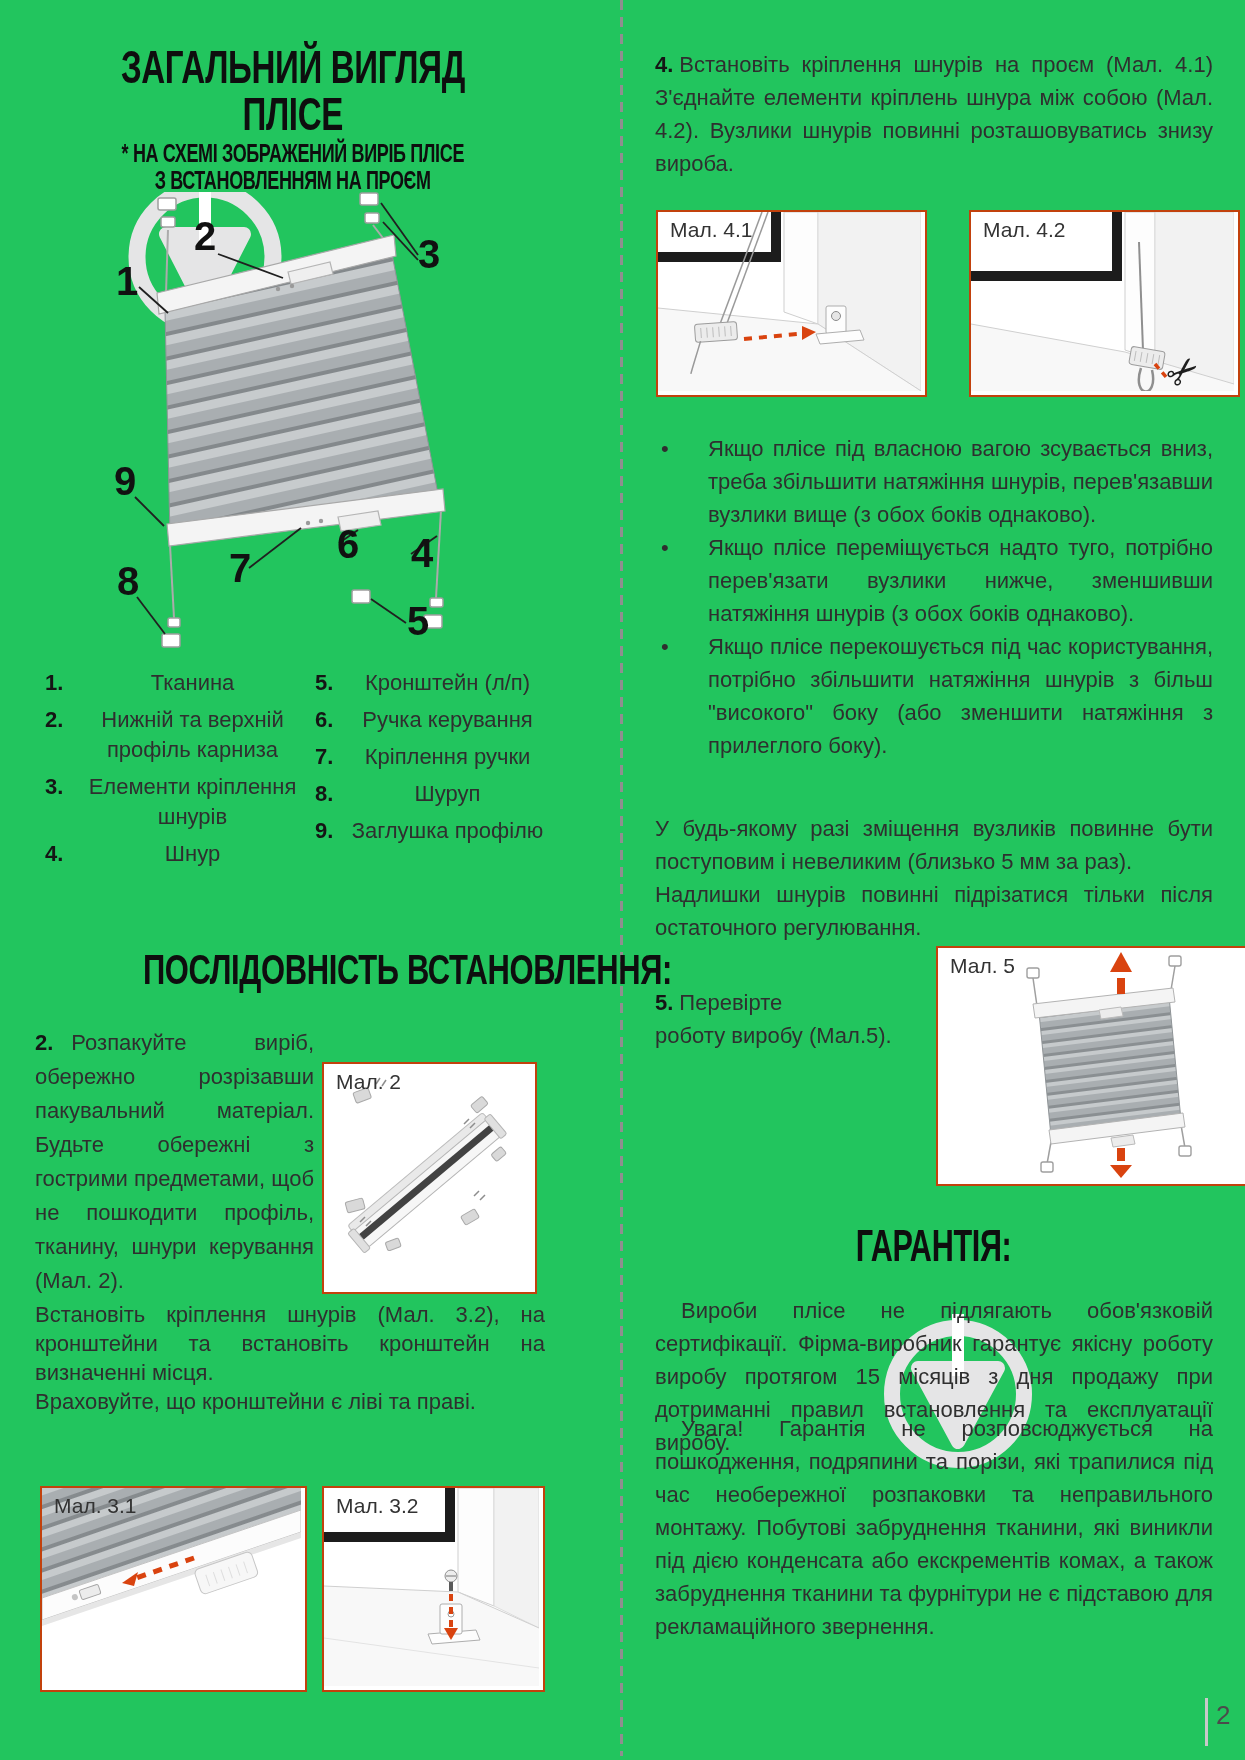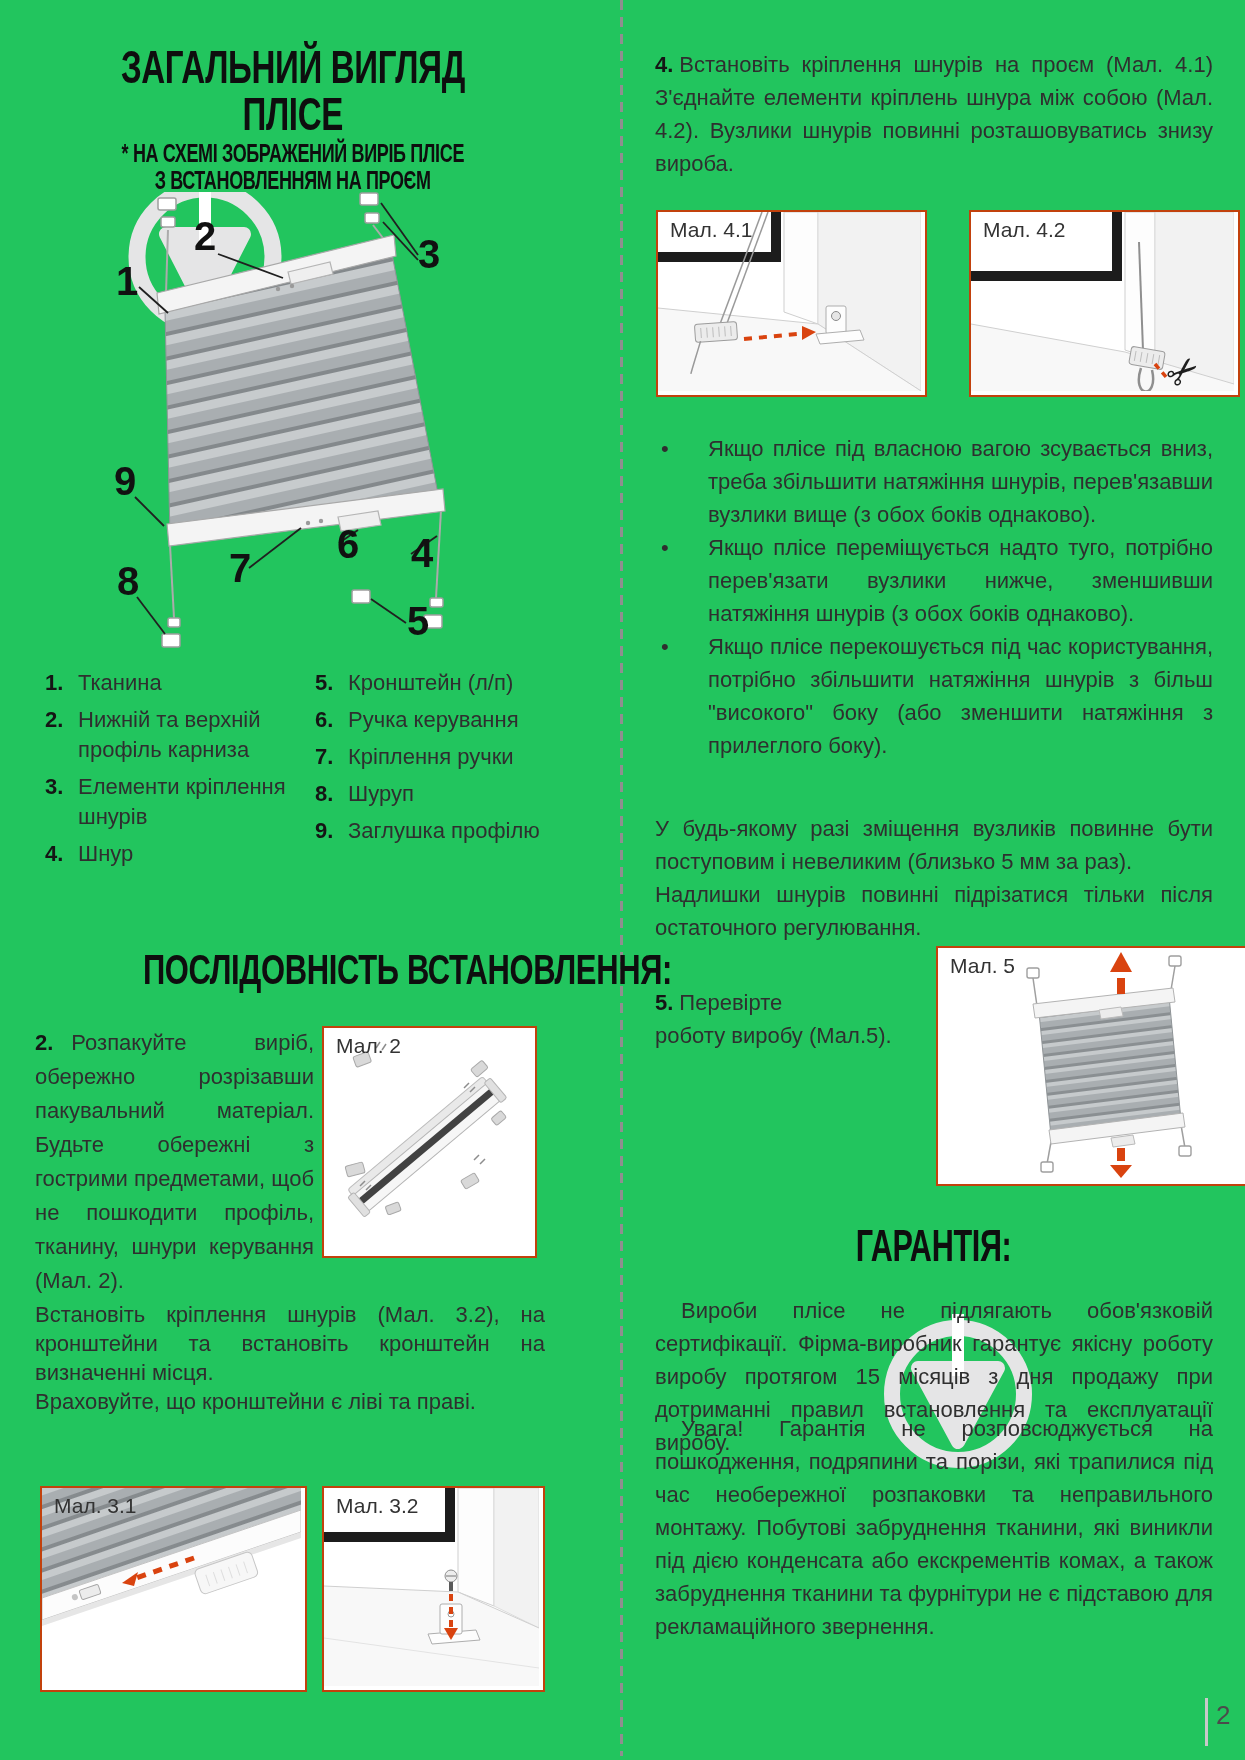--- a/index.html
+++ b/index.html
@@ -9,21 +9,21 @@
   .big-h{font-weight:900;color:#0e0e0e;text-align:center;}
   .cond{display:inline-block;transform:scaleX(.72);transform-origin:50% 50%;white-space:nowrap;letter-spacing:-.5px;}
   .t{font-size:22px;line-height:33px;color:#2f2f2f;}
   .just{text-align:justify;}
   b.n{color:#151515;}
   .figbox{position:absolute;border:2px solid #c2410c;background:#fff;}
   .figlab{position:absolute;top:6px;left:12px;font-size:21px;color:#333;z-index:2;}
   .parts-col{position:absolute;}
   .prow{display:flex;font-size:22px;line-height:30px;margin-bottom:7px;color:#2f2f2f;}
   .prow .num{font-weight:bold;color:#151515;width:33px;flex:none;}
-  .prow .lbl{flex:1;}
+  .prow .lbl{flex:1;text-align:center;}
   .brow{display:flex;}
   .bdot{width:47px;flex:none;font-size:22px;line-height:33px;color:#2f2f2f;padding-left:6px;}
   .btxt{flex:1;}
   .divider{position:absolute;left:620px;top:0;width:3px;height:1756px;
            background:repeating-linear-gradient(to bottom,#8f8f8f 0 10px,transparent 10px 17px);}
   .indent{text-indent:26px;}
   .pagebar{position:absolute;left:1205px;top:1698px;width:3px;height:48px;background:#c9c9c9;}
   .pageno{position:absolute;left:1216px;top:1700px;font-size:26px;color:#4b4b4b;}
 </style>
 </head>
@@ -155,21 +155,21 @@
   </div>
 
   <div class="abs big-h" style="left:40px;top:947px;width:505px;font-size:43px;line-height:45px;">
     <span class="cond">ПОСЛІДОВНІСТЬ ВСТАНОВЛЕННЯ:</span>
   </div>
 
   <div class="abs t just" style="left:35px;top:1026px;width:279px;line-height:34px;">
     <b class="n" style="margin-right:18px;">2.</b><span>Розпакуйте виріб, обережно розрізавши пакувальний матеріал. Будьте обережні з гострими предметами, щоб не пошкодити профіль, тканину, шнури керування (Мал. 2).</span>
   </div>
 
-  <div class="figbox" style="left:322px;top:1026px;width:211px;height:228px;text-decoration:underline;">
+  <div class="figbox" style="left:322px;top:1062px;width:211px;height:228px;text-decoration:underline;">
     <span class="figlab">Мал. 2</span>
     <svg width="207" height="224" viewBox="0 0 207 224">
       <g transform="translate(102,118) rotate(-40)">
         <rect x="-88" y="-17" width="176" height="10" rx="3" fill="#e9e9e9" stroke="#bdbdbd"></rect>
         <rect x="-88" y="-9" width="176" height="22" rx="4" fill="#f6f6f6" stroke="#b5b5b5"></rect>
         <rect x="-88" y="-3" width="176" height="7" fill="#424242"></rect>
         <rect x="-93" y="-11" width="8" height="26" rx="2" fill="#e0e0e0" stroke="#b5b5b5"></rect>
         <rect x="85" y="-11" width="8" height="26" rx="2" fill="#e0e0e0" stroke="#b5b5b5"></rect>
       </g>
       <g fill="#d9d9d9" stroke="#a9a9a9" stroke-width="1">

